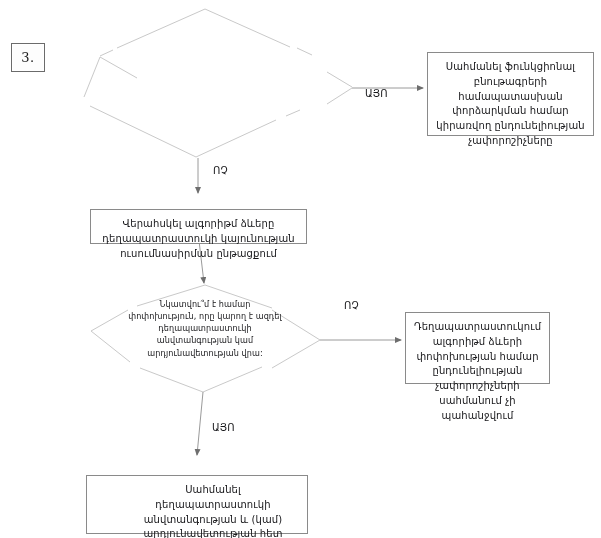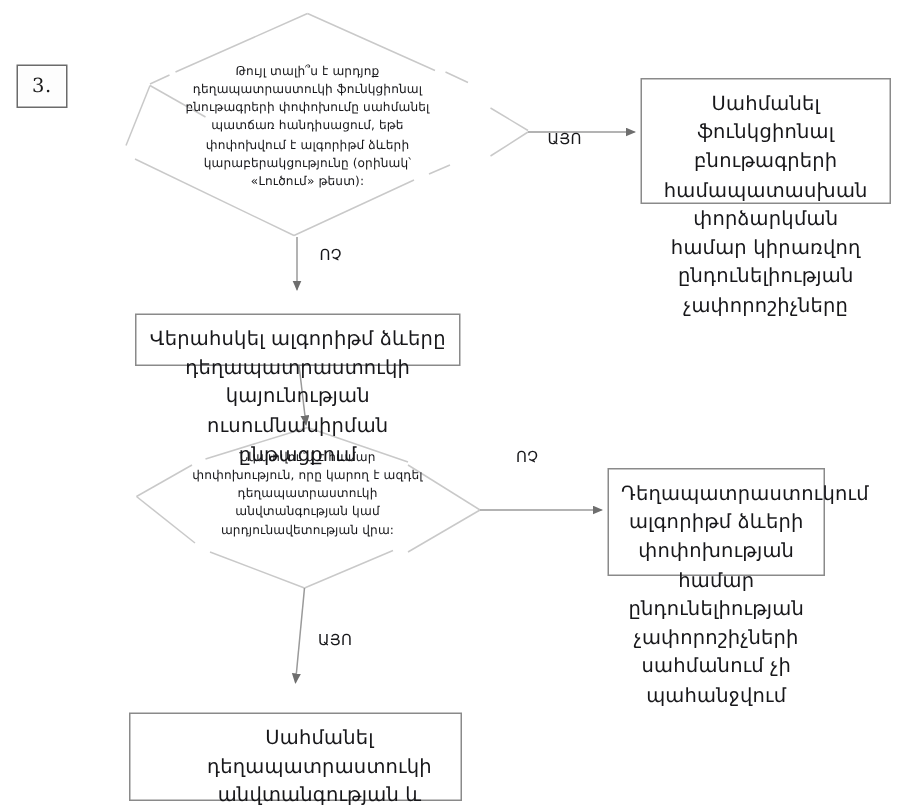--- a/index.html
+++ b/index.html
@@ -49,21 +49,21 @@
     position: absolute;
     border: 1px solid #8a8a8a;
     background: #ffffff;
     box-sizing: border-box;
     display: flex;
     align-items: flex-start;
     justify-content: center;
   }
   .proc-text {
     font-family: "DejaVu Sans", "Liberation Sans", sans-serif;
-    font-size: 13px;
+    font-size: 10px;
     line-height: 1.48;
     color: #17171a;
     text-align: center;
     padding: 7px 8px 0 8px;
     width: 100%;
     box-sizing: border-box;
     letter-spacing: 0.01em;
   }
 
   #box-top-right  { left: 427px; top: 52px;  width: 167px; height: 84px; }
@@ -149,21 +149,20 @@
 
     <line x1="198" y1="232" x2="204" y2="283" stroke="#9a9a9a" stroke-width="1" marker-end="url(#arrow)"></line>
 
     <line x1="320" y1="340" x2="401" y2="340" stroke="#9a9a9a" stroke-width="1" marker-end="url(#arrow)"></line>
 
     <line x1="203" y1="392" x2="197" y2="455" stroke="#9a9a9a" stroke-width="1" marker-end="url(#arrow)"></line>
   </svg>
 
   <div class="num-tag">3.</div>
 
-  <div class="diamond-text" id="diamond1-text">Թույլ տալի՞ս է արդյոք դեղապատրաստուկի ֆունկցիոնալ բնութագրերի փոփոխումը սահմանել պատճառ հանդիսացում, եթե փոփոխվում է ալգորիթմ ձևերի կարաբերակցությունը (օրինակ՝ «Լուծում» թեստ):</div>
 
   <div class="proc-box" id="box-top-right">
     <div class="proc-text">Սահմանել ֆունկցիոնալ բնութագրերի համապատասխան փորձարկման համար կիրառվող ընդունելիության չափորոշիչները</div>
   </div>
 
   <div class="proc-box" id="box-verify">
     <div class="proc-text">Վերահսկել ալգորիթմ ձևերը դեղապատրաստուկի կայունության ուսումնասիրման ընթացքում</div>
   </div>
 
   <div class="diamond-text" id="diamond2-text">Նկատվու՞մ է համար փոփոխություն, որը կարող է ազդել դեղապատրաստուկի անվտանգության կամ արդյունավետության վրա:</div>

